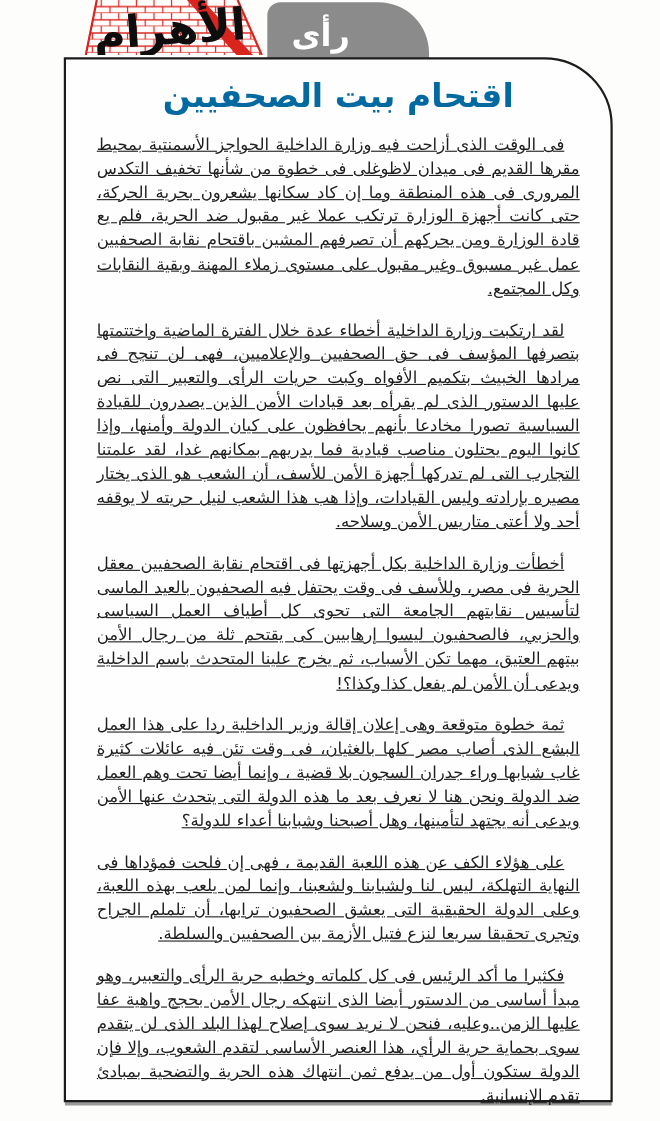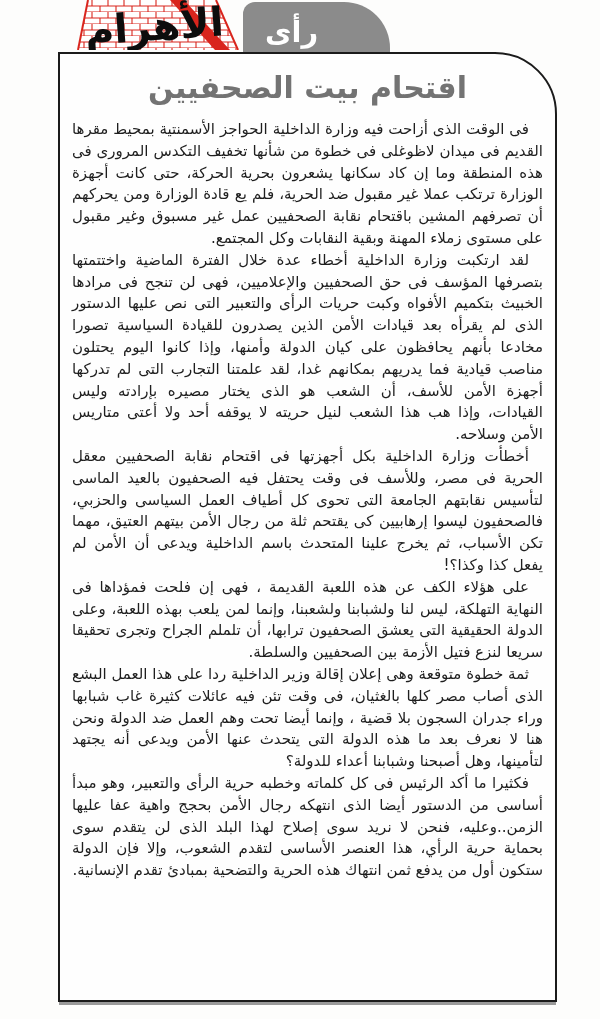--- a/index.html
+++ b/index.html
@@ -37,33 +37,34 @@
   .article-box{
     position:absolute;left:58px;top:52px;width:499px;height:950px;
     background:#fefefe;
     border:2px solid var(--border-black);
     border-radius:0 62px 0 0;
     padding:6px 12px 6px 12px;
     box-shadow:0 4px 0 -1px #9a9a9a;
   }
   .title{
     direction:rtl;text-align:center;
-    font-size:30px;font-weight:900;color:#737373;
+    font-size:30px;font-weight:900;color:#0369a1;
     letter-spacing:-0.5px;
     margin:10px 0 14px 0;
   }
   .body-text p{
     direction:rtl;
     text-align:justify;
     text-justify:inter-word;
     font-size:15px;
     line-height:21.8px;
     color:var(--text-black);
     text-indent:14px;
-    margin:0;
+    margin:16px;
+    text-decoration:underline;
   }
 </style>
 </head>
 <body>
 
 <div class="page">
 
   <header class="masthead">
 
     <svg class="logo" viewBox="0 0 170 50" xmlns="http://www.w3.org/2000/svg" aria-hidden="true">
@@ -96,20 +97,20 @@
   </header>
 
   <main class="article-box">
 
     <h1 class="title">اقتحام بيت الصحفيين</h1>
 
     <div class="body-text">
       <p>فى الوقت الذى أزاحت فيه وزارة الداخلية الحواجز الأسمنتية بمحيط مقرها القديم فى ميدان لاظوغلى فى خطوة من شأنها تخفيف التكدس المرورى فى هذه المنطقة وما إن كاد سكانها يشعرون بحرية الحركة، حتى كانت أجهزة الوزارة ترتكب عملا غير مقبول ضد الحرية، فلم يع قادة الوزارة ومن يحركهم أن تصرفهم المشين باقتحام نقابة الصحفيين عمل غير مسبوق وغير مقبول على مستوى زملاء المهنة وبقية النقابات وكل المجتمع.</p>
       <p>لقد ارتكبت وزارة الداخلية أخطاء عدة خلال الفترة الماضية واختتمتها بتصرفها المؤسف فى حق الصحفيين والإعلاميين، فهى لن تنجح فى مرادها الخبيث بتكميم الأفواه وكبت حريات الرأى والتعبير التى نص عليها الدستور الذى لم يقرأه بعد قيادات الأمن الذين يصدرون للقيادة السياسية تصورا مخادعا بأنهم يحافظون على كيان الدولة وأمنها، وإذا كانوا اليوم يحتلون مناصب قيادية فما يدريهم بمكانهم غدا، لقد علمتنا التجارب التى لم تدركها أجهزة الأمن للأسف، أن الشعب هو الذى يختار مصيره بإرادته وليس القيادات، وإذا هب هذا الشعب لنيل حريته لا يوقفه أحد ولا أعتى متاريس الأمن وسلاحه.</p>
       <p>أخطأت وزارة الداخلية بكل أجهزتها فى اقتحام نقابة الصحفيين معقل الحرية فى مصر، وللأسف فى وقت يحتفل فيه الصحفيون بالعيد الماسى لتأسيس نقابتهم الجامعة التى تحوى كل أطياف العمل السياسى والحزبي، فالصحفيون ليسوا إرهابيين كى يقتحم ثلة من رجال الأمن بيتهم العتيق، مهما تكن الأسباب، ثم يخرج علينا المتحدث باسم الداخلية ويدعى أن الأمن لم يفعل كذا وكذا؟!</p>
+      <p>ثمة خطوة متوقعة  وهى إعلان إقالة وزير الداخلية ردا على هذا العمل البشع الذى أصاب مصر كلها بالغثيان، فى وقت تئن فيه عائلات كثيرة غاب شبابها وراء جدران السجون بلا قضية ، وإنما أيضا تحت وهم العمل ضد الدولة ونحن هنا لا نعرف بعد ما هذه الدولة التى يتحدث عنها الأمن ويدعى أنه يجتهد لتأمينها، وهل أصبحنا وشبابنا أعداء للدولة؟</p>
       <p>على هؤلاء الكف عن هذه اللعبة القديمة ، فهى إن فلحت فمؤداها فى النهاية التهلكة، ليس لنا ولشبابنا ولشعبنا، وإنما لمن يلعب بهذه اللعبة، وعلى الدولة الحقيقية التى يعشق الصحفيون ترابها، أن تلملم الجراح وتجرى تحقيقا سريعا لنزع فتيل الأزمة بين الصحفيين والسلطة.</p>
-      <p>ثمة خطوة متوقعة  وهى إعلان إقالة وزير الداخلية ردا على هذا العمل البشع الذى أصاب مصر كلها بالغثيان، فى وقت تئن فيه عائلات كثيرة غاب شبابها وراء جدران السجون بلا قضية ، وإنما أيضا تحت وهم العمل ضد الدولة ونحن هنا لا نعرف بعد ما هذه الدولة التى يتحدث عنها الأمن ويدعى أنه يجتهد لتأمينها، وهل أصبحنا وشبابنا أعداء للدولة؟</p>
       <p>فكثيرا ما أكد الرئيس فى كل كلماته وخطبه حرية الرأى والتعبير، وهو مبدأ أساسى من الدستور أيضا الذى انتهكه رجال الأمن بحجج واهية عفا عليها الزمن..وعليه، فنحن لا نريد سوى إصلاح لهذا البلد الذى لن يتقدم سوى بحماية حرية الرأي، هذا العنصر الأساسى لتقدم الشعوب، وإلا فإن الدولة ستكون أول من يدفع ثمن انتهاك هذه الحرية والتضحية بمبادئ تقدم الإنسانية.</p>
     </div>
 
   </main>
 
 </div>
 
 </body></html>

